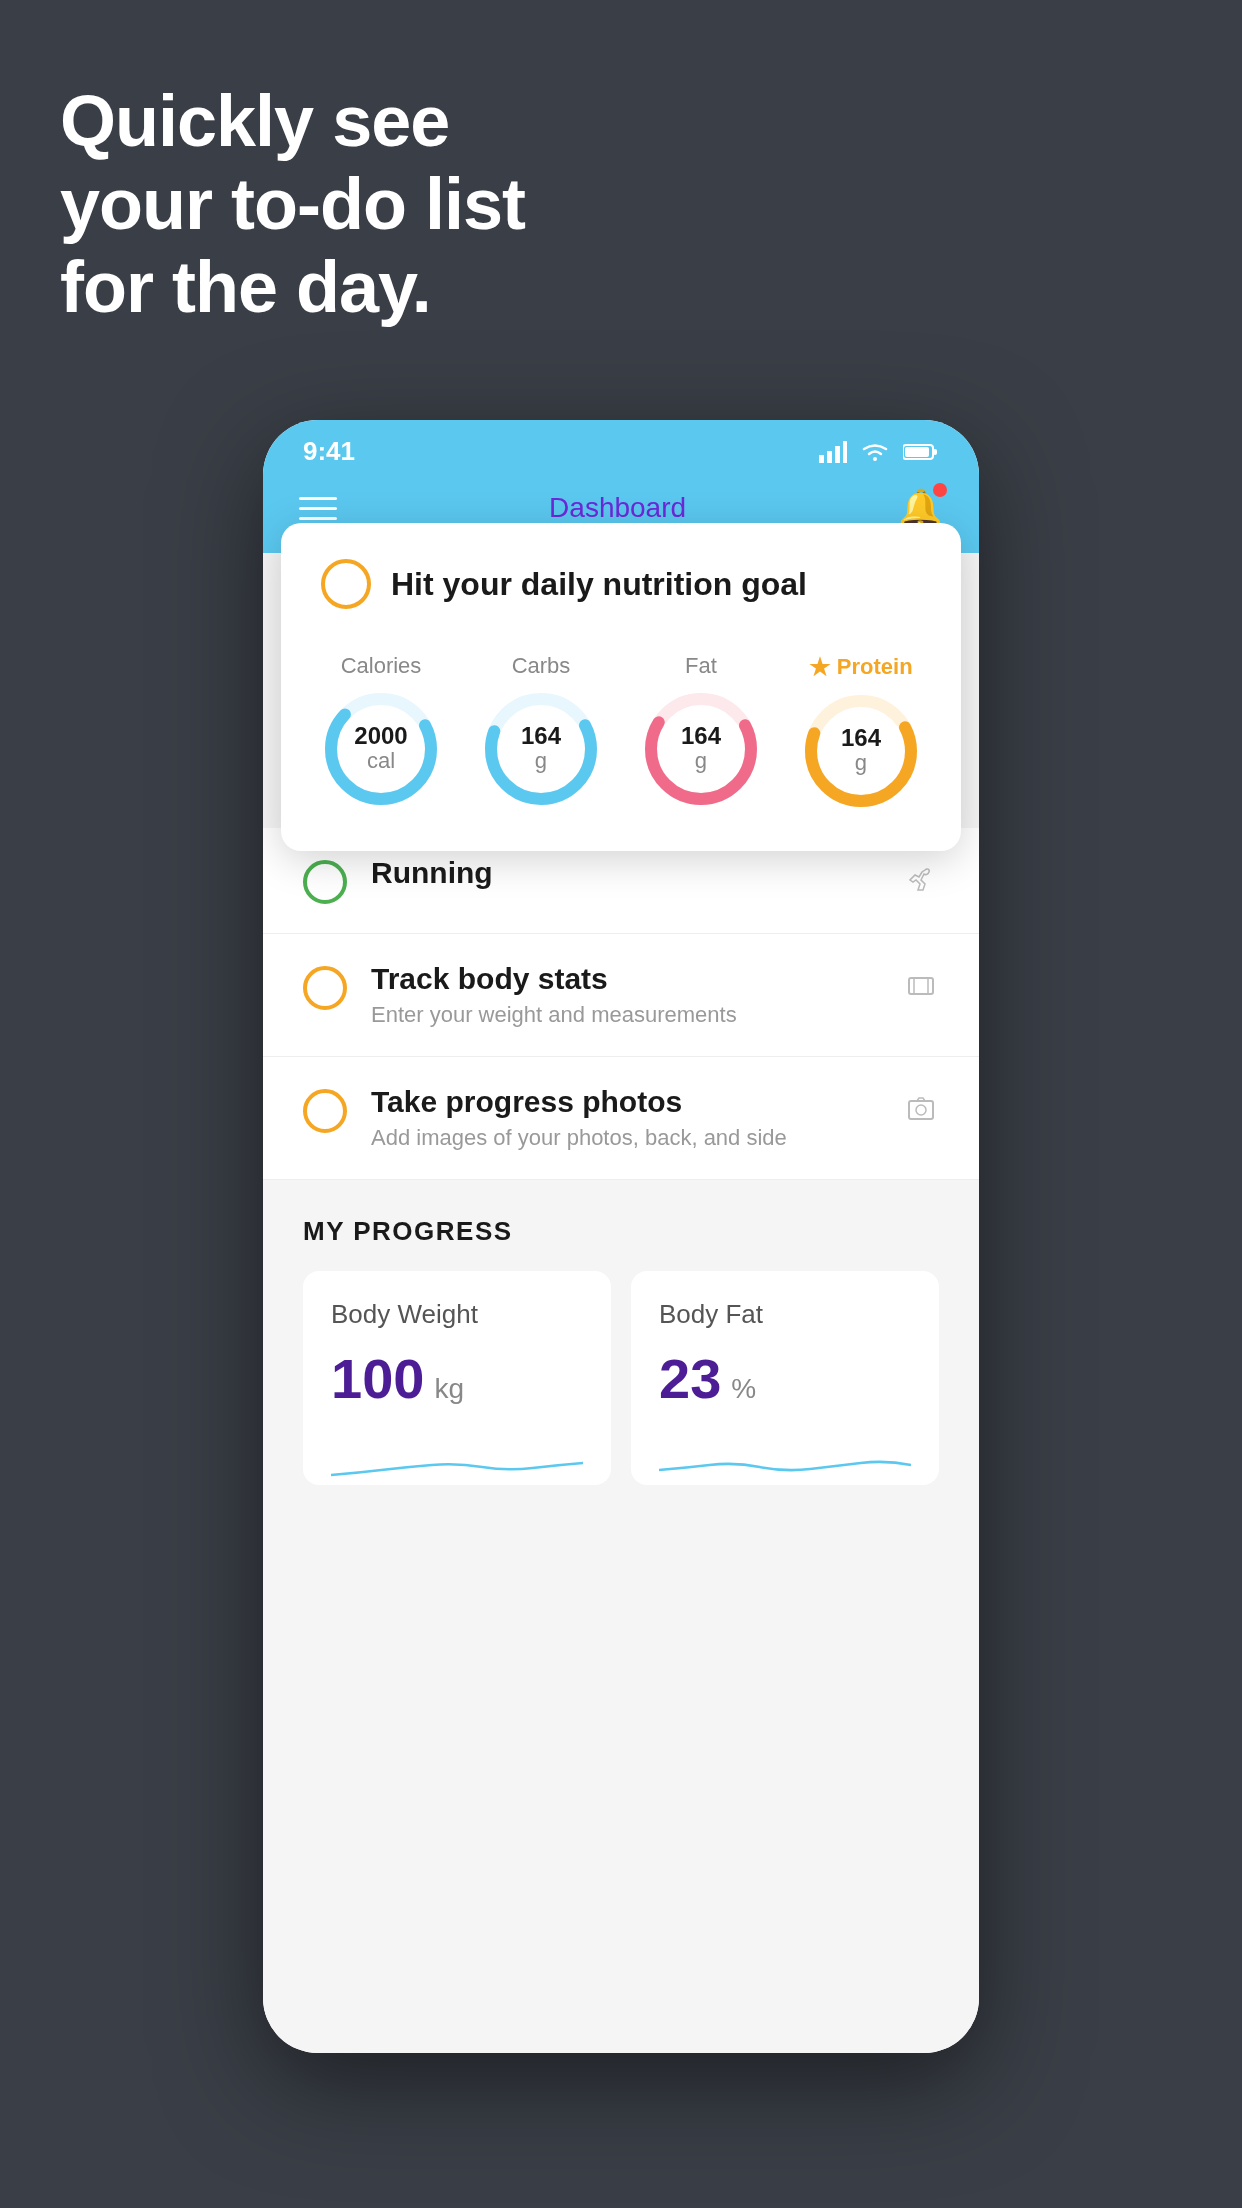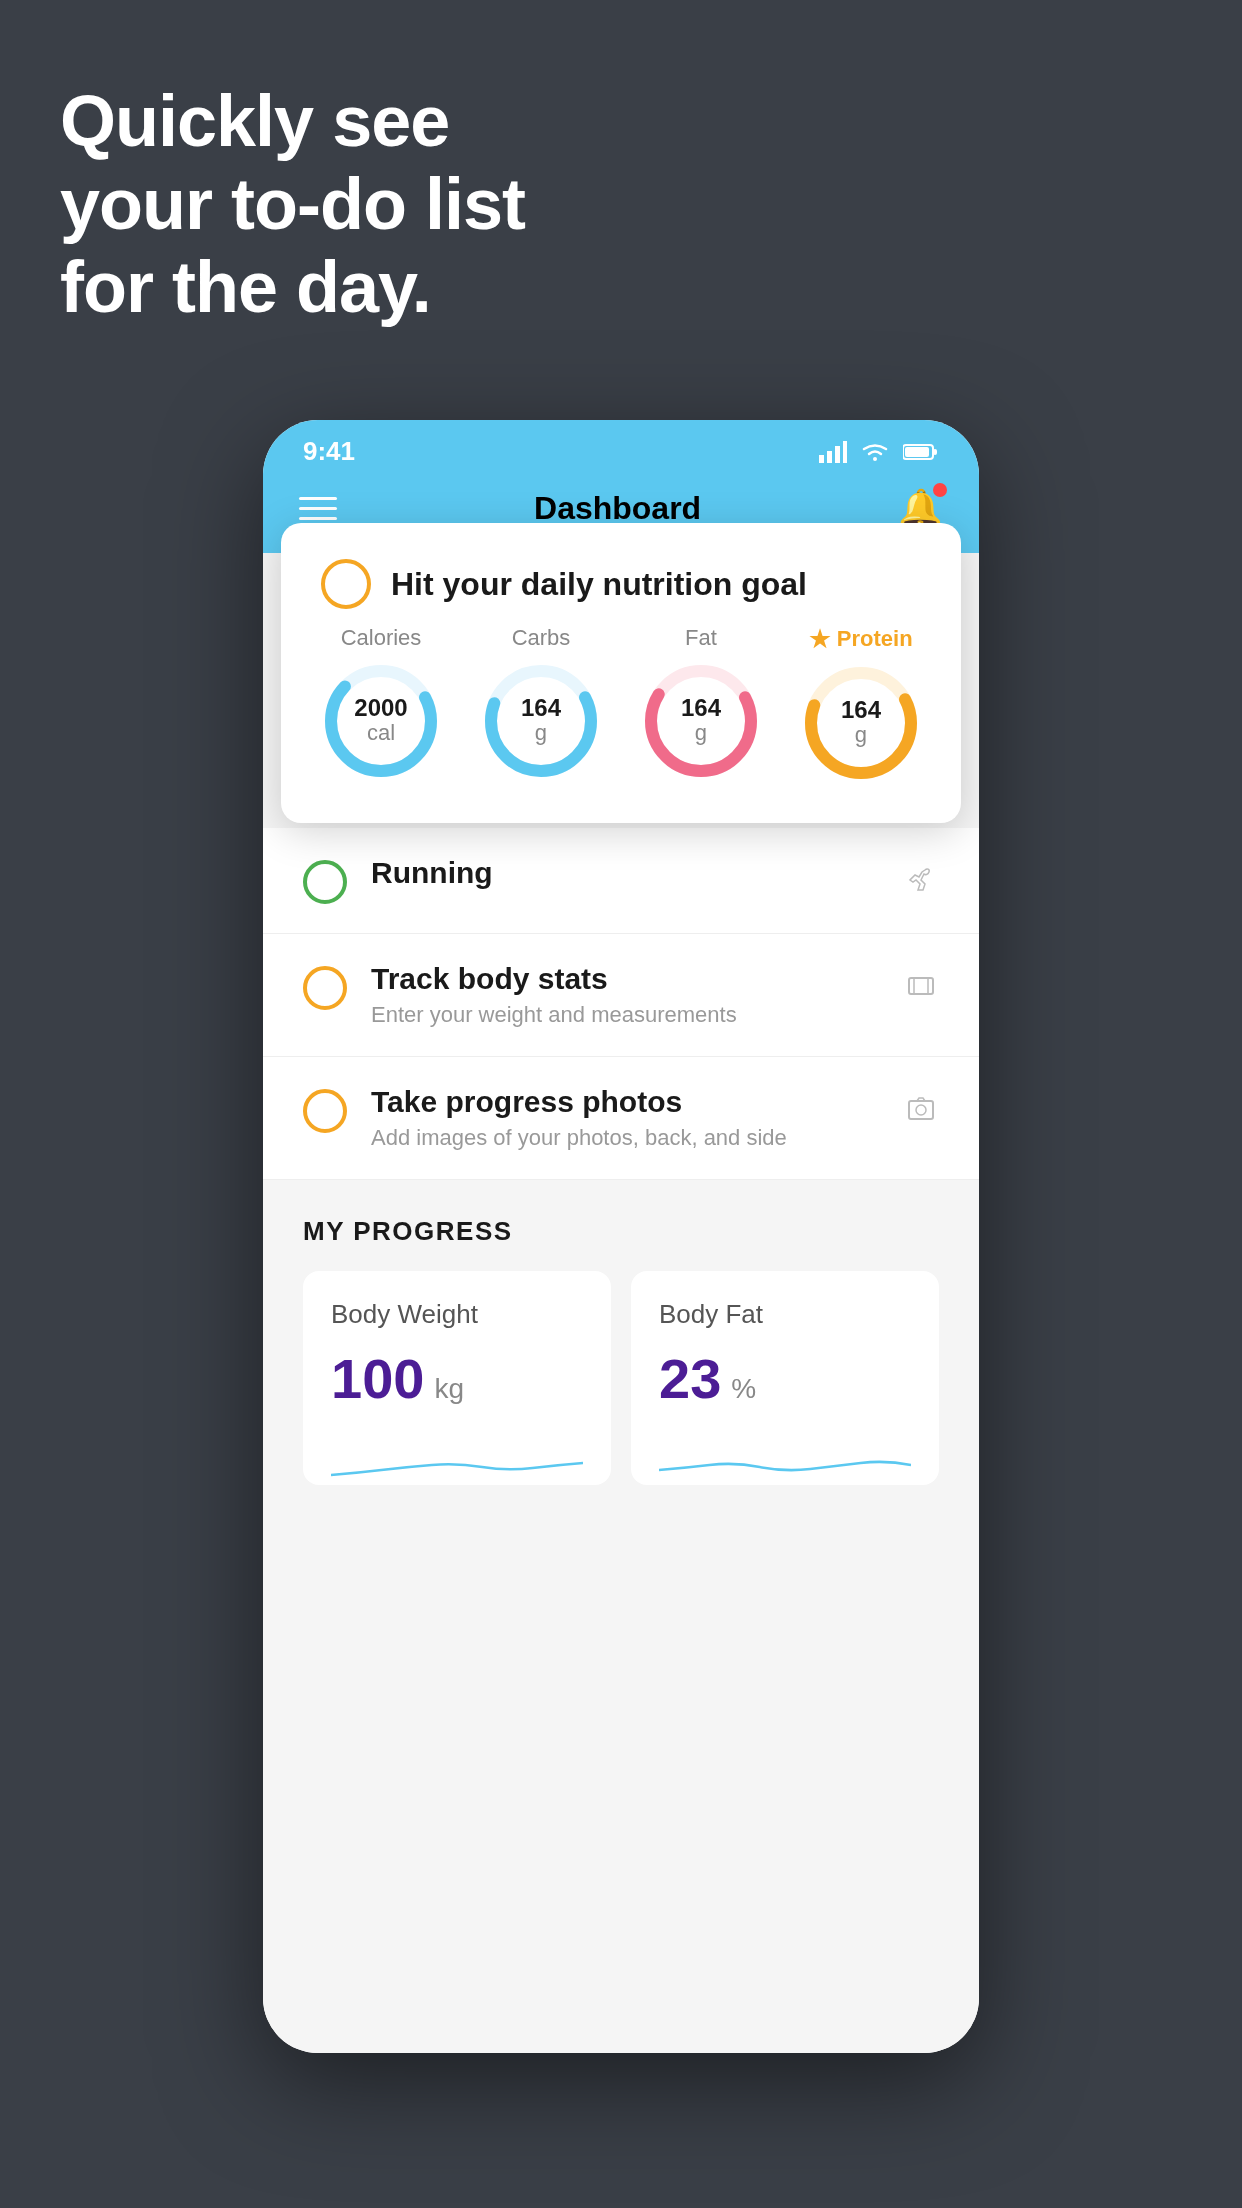--- a/index.html
+++ b/index.html
@@ -59,23 +59,23 @@
     
     .nav-bar {
       background: #5bc8f0;
       display: flex;
       justify-content: space-between;
       align-items: center;
       padding: 12px 36px 24px;
     }
 
     .nav-title {
-      color: #000000;
-      font-size: 32px;
-      font-weight: 700;
+      color: #6d28d9;
+      font-size: 28px;
+      font-weight: 400;
     }
 
     .hamburger {
       display: flex;
       flex-direction: column;
       gap: 7px;
     }
     .hamburger span {
       display: block;
       width: 38px;
@@ -127,21 +127,21 @@
       border-radius: 20px;
       padding: 36px 40px 40px;
       box-shadow: 0 8px 40px rgba(0,0,0,0.18);
       z-index: 10;
     }
 
     .card-title-row {
       display: flex;
       align-items: center;
       gap: 20px;
-      margin-bottom: 16px;
+      margin-bottom: 44px;
     }
 
     .circle-check {
       width: 50px;
       height: 50px;
       border-radius: 50%;
       border: 4px solid #f5a623;
       flex-shrink: 0;
     }
 

